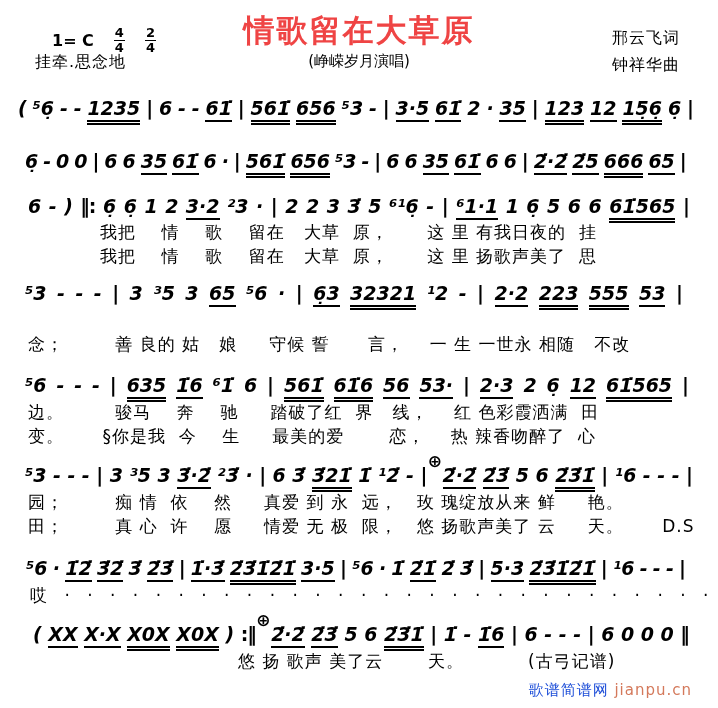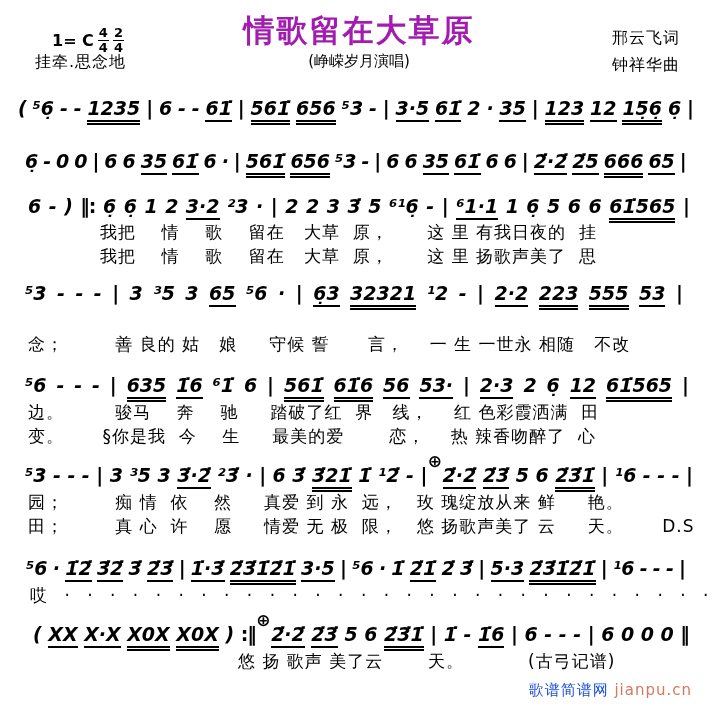--- a/index.html
+++ b/index.html
@@ -8,21 +8,21 @@
     width:718px;height:708px;
     background:#ffffff;
     overflow:hidden;
     font-family:"DejaVu Sans",sans-serif;
     color:#000;
   }
   
   .keysig{
     position:absolute;top:26px;left:52px;
     font:bold 16px "DejaVu Sans",sans-serif;
-    display:flex;align-items:center;gap:4px;
+    display:flex;align-items:center;gap:20px;
   }
   .meter{
     display:inline-flex;flex-direction:column;align-items:center;
     font:bold 13px "DejaVu Sans",sans-serif;line-height:1.05;
   }
   .meter .num{border-bottom:1.5px solid #000;padding:0 1px;}
   .mood{
     position:absolute;top:52px;left:26px;
     font-size:16px;letter-spacing:1px;margin-left:9px;
   }
@@ -77,21 +77,21 @@
     <span class="meter">
       <span class="num">4</span>
       <span class="den">4</span>
     </span>
     <span class="meter">
       <span class="num">2</span>
       <span class="den">4</span>
     </span>
   </div>
   <div class="mood">挂牵.思念地</div>
-  <div class="title" style="color: #a21caf;">情歌留在大草原</div>
+  <div class="title" style="color: #ef4444;">情歌留在大草原</div>
   <div class="subtitle">(峥嵘岁月演唱)</div>
   <div class="credit lyr">邢云飞词</div>
   <div class="credit cmp">钟祥华曲</div>
 
   <div class="notation" style="top:97px;left:18px;width:676px"><span class="tk">(</span><span class="tk">⁵6̣</span><span class="tk">-</span><span class="tk">-</span><span class="tk b2">1235</span><span class="tk bar">|</span><span class="tk">6</span><span class="tk">-</span><span class="tk">-</span><span class="tk b1">61̇</span><span class="tk bar">|</span><span class="tk b2">561̇</span><span class="tk b2">656</span><span class="tk">⁵3</span><span class="tk">-</span><span class="tk bar">|</span><span class="tk b1">3·5</span><span class="tk b1">61̇</span><span class="tk">2</span><span class="tk">·</span><span class="tk b1">35</span><span class="tk bar">|</span><span class="tk b2">123</span><span class="tk b1">12</span><span class="tk b2">15̣6̣</span><span class="tk">6̣</span><span class="tk bar">|</span></div>
 
   <div class="notation" style="top:150px;left:25px;width:662px"><span class="tk">6̣</span><span class="tk">-</span><span class="tk">0</span><span class="tk">0</span><span class="tk bar">|</span><span class="tk">6</span><span class="tk">6</span><span class="tk b1">35</span><span class="tk b1">61̇</span><span class="tk">6</span><span class="tk">·</span><span class="tk bar">|</span><span class="tk b2">561̇</span><span class="tk b2">656</span><span class="tk">⁵3</span><span class="tk">-</span><span class="tk bar">|</span><span class="tk">6</span><span class="tk">6</span><span class="tk b1">35</span><span class="tk b1">61̇</span><span class="tk">6</span><span class="tk">6</span><span class="tk bar">|</span><span class="tk b1">2̇·2̇</span><span class="tk b1">2̇5</span><span class="tk b2">666</span><span class="tk b1">65</span><span class="tk bar">|</span></div>
 
   <div class="notation" style="top:195px;left:28px;width:662px"><span class="tk">6</span><span class="tk">-</span><span class="tk">)</span><span class="tk dbar">‖:</span><span class="tk">6̣</span><span class="tk">6̣</span><span class="tk">1</span><span class="tk">2</span><span class="tk b1">3·2</span><span class="tk">²3</span><span class="tk">·</span><span class="tk bar">|</span><span class="tk">2</span><span class="tk">2</span><span class="tk">3</span><span class="tk">3̇</span><span class="tk">5</span><span class="tk">⁶¹6̣</span><span class="tk">-</span><span class="tk bar">|</span><span class="tk b1">⁶1·1</span><span class="tk">1</span><span class="tk">6̣</span><span class="tk">5</span><span class="tk">6</span><span class="tk">6</span><span class="tk b2">61̇565</span><span class="tk bar">|</span></div>
   <div class="lyrics" style="top:221px;left:100px">我把    情    歌    留在   大草  原，      这 里 有我日夜的  挂</div>

